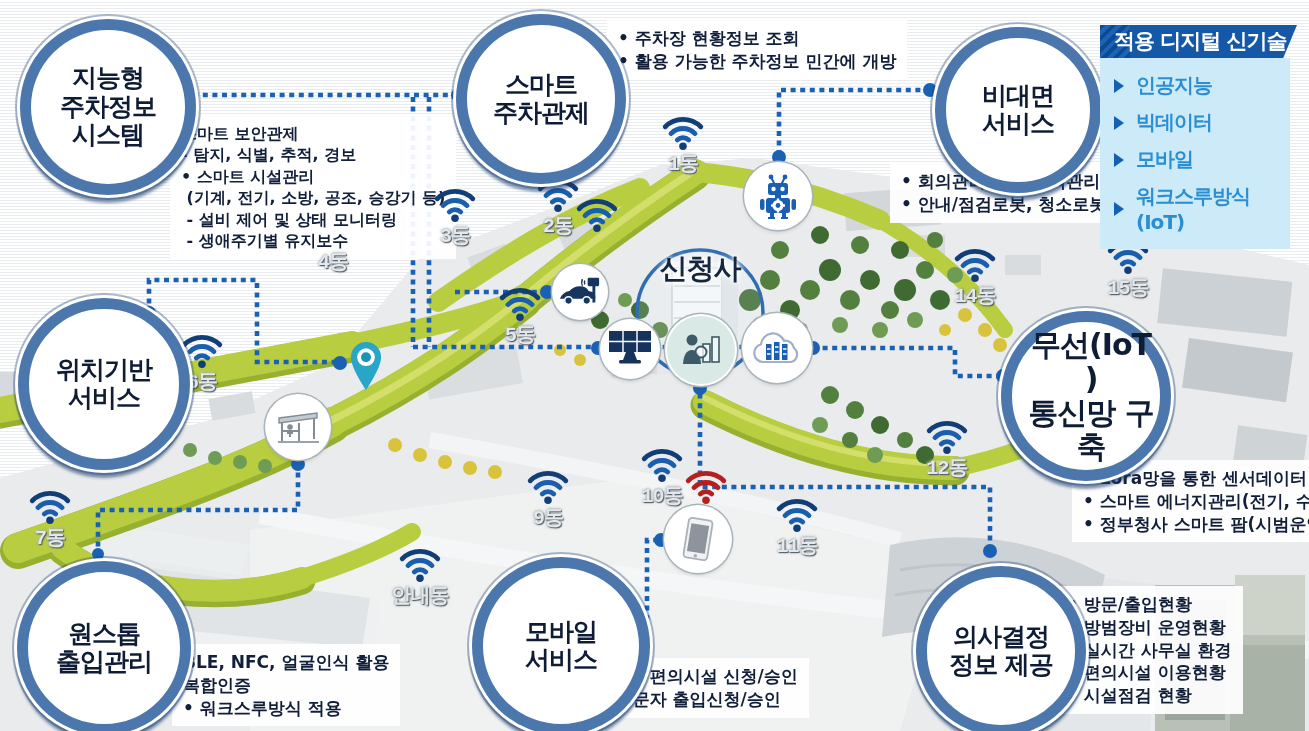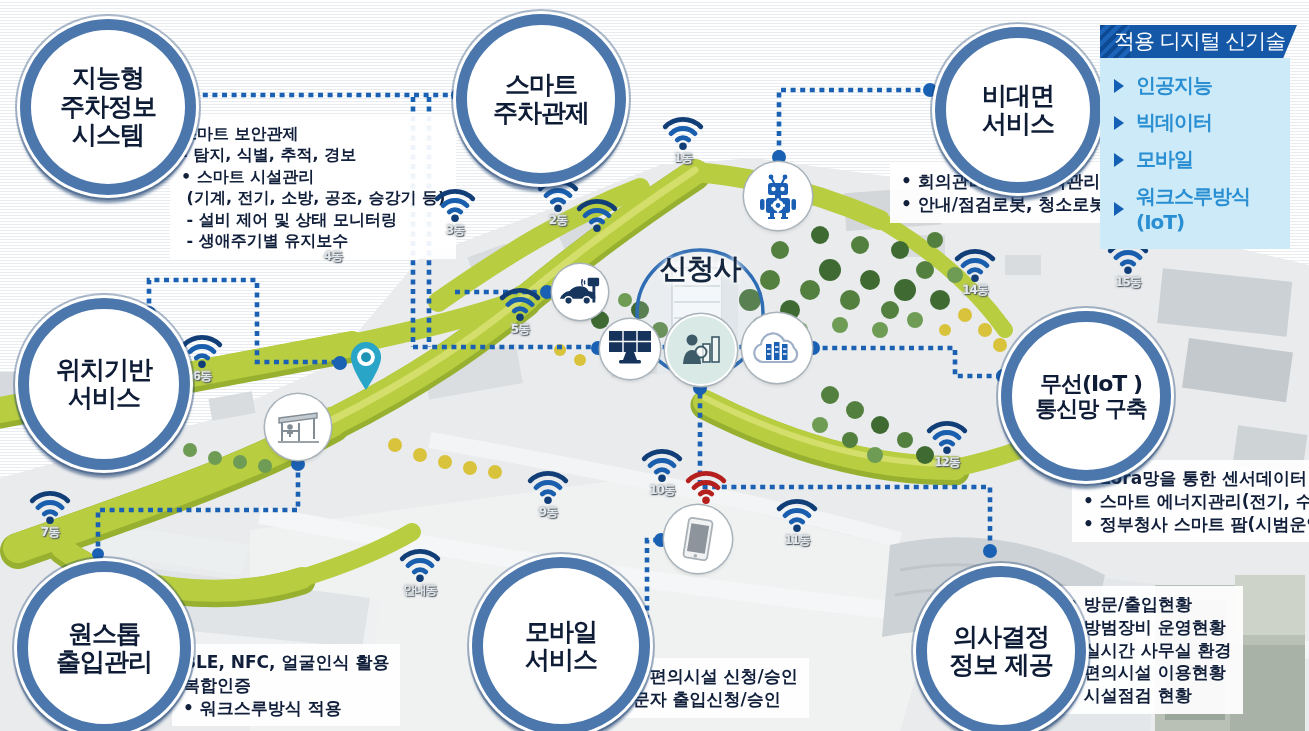--- a/index.html
+++ b/index.html
@@ -25,26 +25,26 @@
   .bubble{
     position:absolute;z-index:5;border-radius:50%;background:#fff;
     border:11px solid #4b77ad;
     box-shadow:0 0 0 3px #ffffff,0 0 0 5px rgba(23,60,110,.35),0 6px 3px 2px rgba(23,60,110,.55);
     display:flex;align-items:center;justify-content:center;text-align:center;
   }
   .bubble-label{
     white-space:pre-line;font-weight:800;color:#0e1c36;font-size:25px;
     line-height:1.14;letter-spacing:-1px;
   }
-  .bubble.tight .bubble-label{font-size:22px;margin-left:10px;}
+  .bubble.tight .bubble-label{font-size:30px;margin-left:10px;}
 
   
   .legend{position:absolute;left:1100px;top:25px;width:197px;z-index:6;}
   .legend-header{
-    position:relative;height:33px;background:#1458a7;color:#fff;font-weight:400;
+    position:relative;height:33px;background:#1458a7;color:#fff;font-weight:700;
     font-size:21px;line-height:33px;padding-left:14px;letter-spacing:-1px;
     clip-path:polygon(0 0,100% 0,93% 100%,0 100%);
   }
   .legend-header::before{
     content:"";position:absolute;left:0;top:0;bottom:0;width:30px;
     background:repeating-linear-gradient(135deg,#0d4a94 0 4px,#1a63b8 4px 8px);
   }
   .legend-header span{position:relative;}
   .legend-body{background:#cdeaf8;padding:9px 0 10px 0;width:190px;}
   .legend-item{display:flex;align-items:center;gap:12px;padding:5px 0 5px 14px;}
@@ -61,22 +61,23 @@
 
   
   .wifi{position:absolute;z-index:4;transform:translateX(-50%);text-align:center;width:90px;}
   .wifi svg{display:block;margin:0 auto;}
   .wifi .a{fill:none;stroke:#1a5fae;stroke-width:4.6;stroke-linecap:round;}
   .wifi .a1{stroke:#123e78;}
   .wifi .ad{fill:#123e78;}
   .wifi.red .a,.wifi.red .a1{stroke:#b5201f;}
   .wifi.red .ad{fill:#b5201f;}
   .dong,.plain-label{
-    font-weight:800;font-size:12px;color:#e3e8ec;letter-spacing:-1px;
+    font-weight:800;font-size:20px;color:#e3e8ec;letter-spacing:-1px;
     text-shadow:0 0 3px #5f6870,1px 1px 1px #4d565e,-1px -1px 2px rgba(255,255,255,.6);
+    font-family:Liberation Mono, monospace;
   }
   .plain-label{position:absolute;z-index:2;transform:translateX(-50%);}
 
   .hall-label{
     position:absolute;z-index:4;transform:translateX(-50%);
     font-weight:800;font-size:28px;color:#15263f;letter-spacing:-1px;
     text-shadow:0 0 4px #fff,0 0 6px #fff,0 0 8px rgba(255,255,255,.9);
   }
   .pin{position:absolute;z-index:4;}
 </style>
@@ -251,20 +252,22 @@
         <circle cx="661" cy="540" r="7"></circle>
     </g>
   </svg>
 
   <div class="note small" style="left:170px;top:116px;">스마트 보안관제
 - 탐지, 식별, 추적, 경보
 • 스마트 시설관리
  (기계, 전기, 소방, 공조, 승강기 등)
  - 설비 제어 및 상태 모니터링
  - 생애주기별 유지보수</div>
+  <div class="note" style="left:607px;top:20px;">• 주차장 현황정보 조회
+• 활용 가능한 주차정보 민간에 개방</div>
   <div class="note" style="left:890px;top:163px;">• 회의관리, 교육참석관리
 • 안내/점검로봇, 청소로봇</div>
   <div class="note" style="left:1072px;top:460px;">• Lora망을 통한 센서데이터 수집
 • 스마트 에너지관리(전기, 수도)
 • 정부청사 스마트 팜(시범운영)</div>
   <div class="note" style="left:172px;top:644px;">BLE, NFC, 얼굴인식 활용
 복합인증
 • 워크스루방식 적용</div>
   <div class="note" style="left:548px;top:658px;">• 입주기관 편의시설 신청/승인
 • 외부 방문자 출입신청/승인</div>

